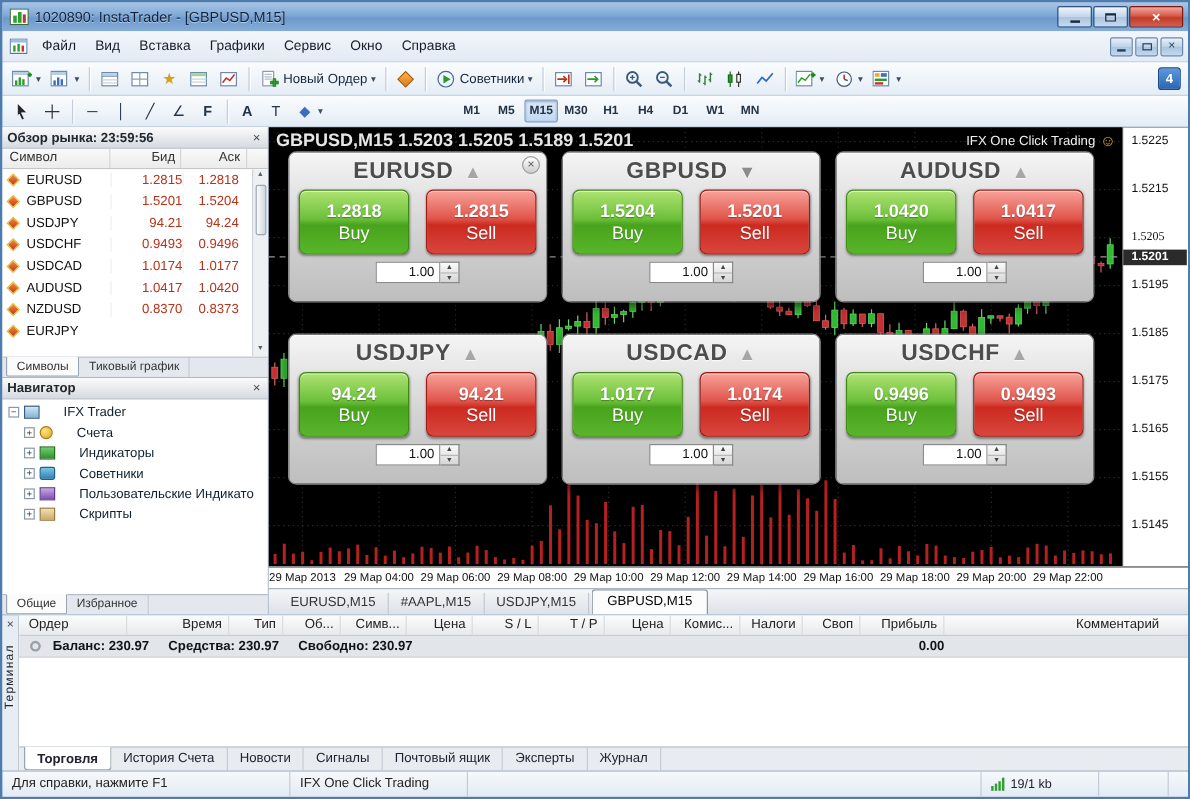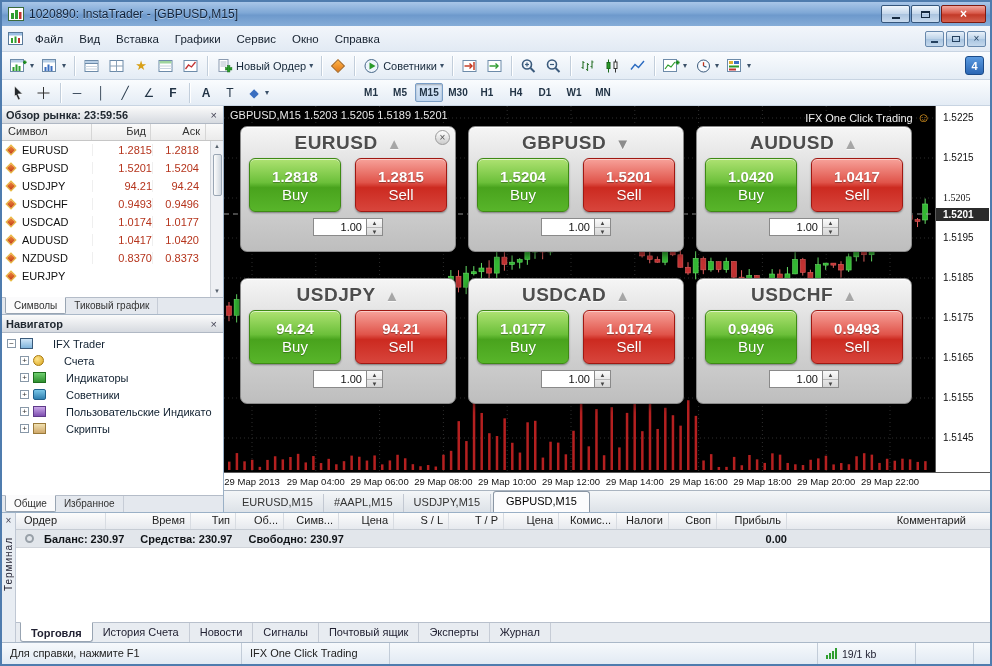--- a/index.html
+++ b/index.html
@@ -33,21 +33,21 @@
   .tb2{flex:0 0 26px;}
   .tbtn{display:flex;align-items:center;gap:3px;border:1px solid transparent;background:transparent;padding:2px 3px;font-size:11px;color:#16283a;cursor:pointer;border-radius:2px;}
   .caret{font-size:8px;color:#3a5068;}
   .sep{width:1px;height:20px;background:#c2cedb;box-shadow:1px 0 0 #fff;margin:0 4px;}
   .ic{width:17px;height:16px;display:block;}
   .glyph{font-size:12px;color:#223446;line-height:16px;width:16px;text-align:center;display:inline-block;}
   .star{color:#d8a018;font-size:13px;}
   .diamond{width:10px;height:10px;background:linear-gradient(135deg,#ffb347,#e07818);border:1px solid #a05808;transform:rotate(45deg);margin:2px 3px;}
   .spacer{flex:1;}
   .overflow-btn{width:19px;height:19px;border-radius:3px;border:1px solid #1a4a88;background:linear-gradient(#5a9ae0,#2a66b4);color:#fff;font-size:11px;font-weight:bold;display:flex;align-items:center;justify-content:center;cursor:pointer;margin-right:2px;}
-  .tf-group{display:flex;gap:1px;margin-left:84px;}
+  .tf-group{display:flex;gap:1px;margin-left:106px;}
   .tf{width:28px;height:19px;border:1px solid transparent;background:transparent;font-size:10px;font-weight:bold;color:#223446;cursor:pointer;padding:0;border-radius:2px;}
   .tf.active{background:linear-gradient(#dce9f8,#c2d8f0);border-color:#7a9ec6;box-shadow:inset 0 1px 2px rgba(0,0,0,.28);}
 
   
   .main{flex:1;display:flex;min-height:0;}
   .sidebar{flex:0 0 222px;border-right:1px solid #9ab0c6;display:flex;flex-direction:column;background:#eef2f7;min-height:0;}
   .panel{display:flex;flex-direction:column;min-height:0;}
   .panel.mw{flex:0 0 209px;border-bottom:1px solid #aab8c8;}
   .panel.nv{flex:1;}
   .ptitle{flex:0 0 18px;background:linear-gradient(#fbfbfb,#d6dae0);border-bottom:1px solid #b0b8c4;display:flex;align-items:center;padding:0 4px;}
@@ -82,21 +82,21 @@
   .nico.indicators{background:linear-gradient(#6fcf6f,#2f8f2f);border:1px solid #1e6e1e;}
   .nico.advisors{background:linear-gradient(#79c7e8,#2f7fb0);border:1px solid #1f5f8a;border-radius:2px;}
   .nico.custom{background:linear-gradient(#c9a7e8,#7f4fb0);border:1px solid #5f3a8a;}
   .nico.scripts{background:linear-gradient(#f0e0b0,#cfa86a);border:1px solid #9a7a3a;}
   .tlabel{margin-left:16px;white-space:nowrap;}
 
   
   .chartzone{flex:1;display:flex;flex-direction:column;min-width:0;}
   .chart{flex:1;position:relative;background:#000;overflow:hidden;}
   #chart-svg{position:absolute;left:0;top:0;width:710px;height:100%;display:block;}
-  .ohlc{position:absolute;left:6px;top:3px;font-size:11px;color:#e6e6e6;white-space:nowrap;}
+  .ohlc{position:absolute;left:6px;top:3px;font-size:15px;color:#e6e6e6;white-space:nowrap;font-weight:bold;}
   .brand{position:absolute;right:60px;top:4px;font-size:11px;color:#f0f0f0;white-space:nowrap;display:flex;align-items:center;gap:4px;}
   .smiley{color:#f5a623;font-size:13px;}
   .paxis{position:absolute;right:0;top:0;bottom:0;width:55px;background:#fff;border-left:1px solid #5a5a5a;}
   .pa-label{position:absolute;left:0;right:0;padding-left:7px;font-size:10px;color:#111;white-space:nowrap;}
   .pa-current{position:absolute;left:0;right:1px;height:13px;background:#2b2b2b;color:#fff;font-size:10px;font-weight:bold;padding-left:7px;line-height:13px;}
   .taxis{flex:0 0 18px;background:#fff;border-top:1px solid #5a5a5a;position:relative;overflow:hidden;}
   .ta-label{position:absolute;top:3px;transform:translateX(-50%);font-size:9.5px;color:#111;white-space:nowrap;}
   .ctabs{flex:0 0 22px;background:linear-gradient(#f4f6f8,#dde2e8);border-top:1px solid #aab4c0;display:flex;align-items:flex-end;padding-left:8px;}
   .ctab{font-size:11px;color:#333;padding:2px 10px 4px;border-right:1px solid #c2c8d2;cursor:pointer;white-space:nowrap;}
   .ctab.active{background:#fcfcfd;border:1px solid #8a96a4;border-bottom:none;border-radius:3px 3px 0 0;color:#000;padding:3px 12px 5px;margin:0 2px;}

